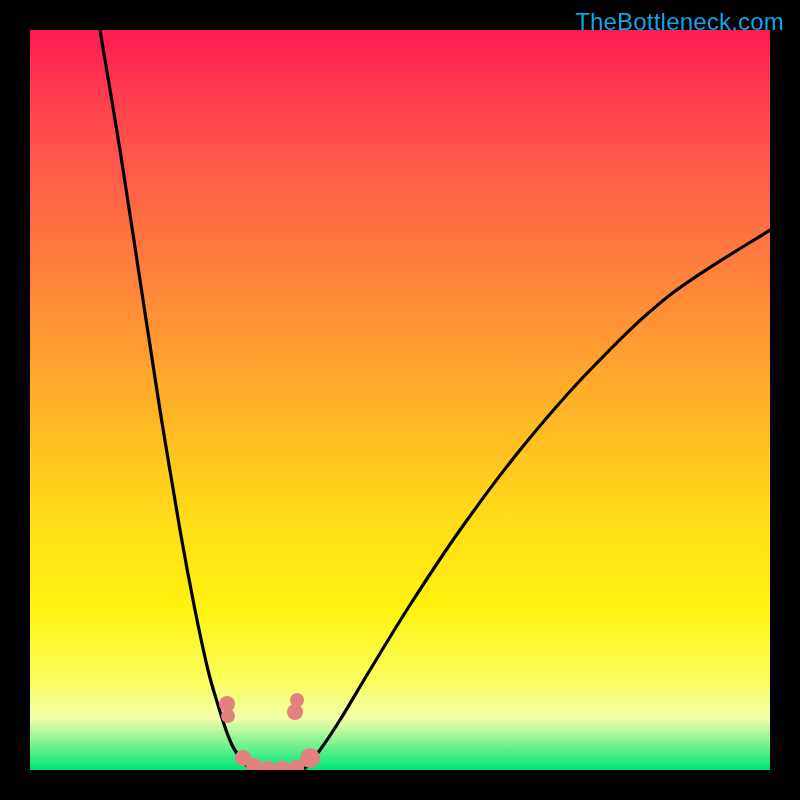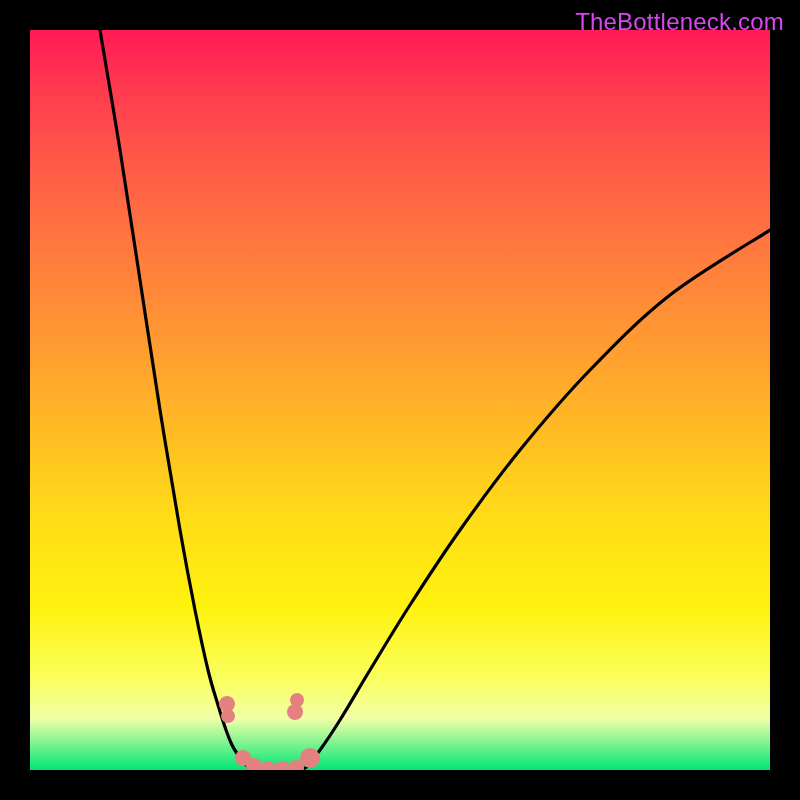--- a/index.html
+++ b/index.html
@@ -34,21 +34,21 @@
       #fff20e 78%,
       #faff60 88%,
       #f2ffa8 93%,
       #00e676 100%
     );
   }
   .watermark {
     position: absolute;
     top: 8px;
     right: 16px;
-    color: #d946ef;
+    color: #0ea5e9;
     font-size: 24px;
     font-weight: 400;
     letter-spacing: 0.2px;
     z-index: 5;
   }
   svg.curve {
     position: absolute;
     inset: 0;
     width: 740px;
     height: 740px;

